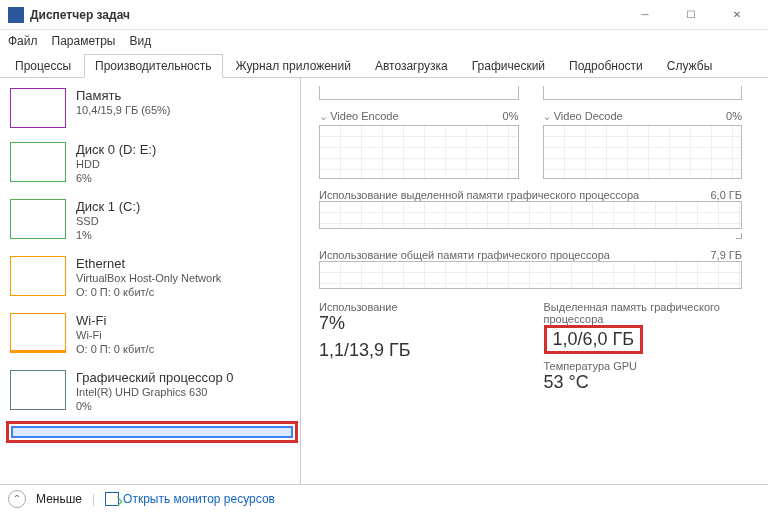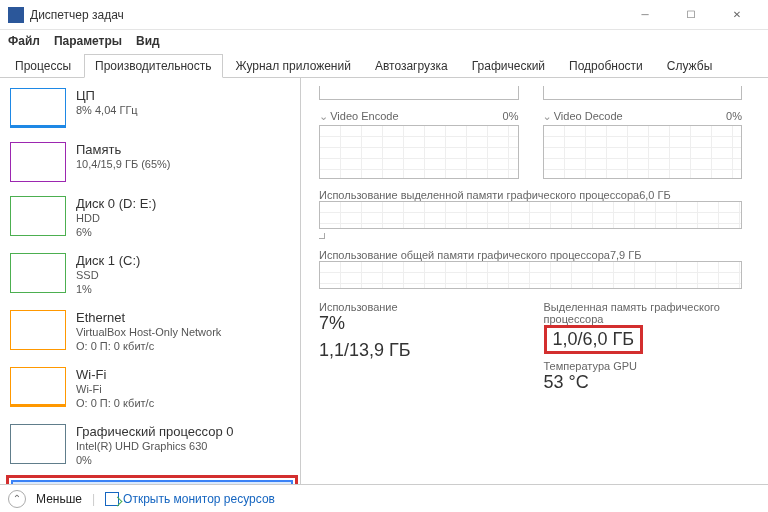--- a/index.html
+++ b/index.html
@@ -1,23 +1,23 @@
 <!DOCTYPE html>
 <html><head>
 <meta charset="utf-8">
 <style>
 * { margin:0; padding:0; box-sizing:border-box; font-family:"Segoe UI",Arial,sans-serif; }
 body { width:768px; height:512px; background:#fff; overflow:hidden; font-size:12px; color:#222; }
 .titlebar { height:30px; display:flex; align-items:center; padding:0 8px; border-bottom:1px solid #e5e5e5; }
 .titlebar .icon { width:16px; height:16px; background:#2b579a; margin-right:6px; }
-.titlebar .title { flex:1; font-size:12px; color:#333; }
+.titlebar .title { flex:1; font-size:12px; color:#333;font-weight:bold; }
 .window-ctrls { display:flex; }
 .window-ctrls div { width:46px; height:30px; display:flex; align-items:center; justify-content:center; color:#666; font-size:10px; font-family:Arial; }
 .menubar { height:22px; display:flex; align-items:center; padding:0 8px; gap:14px; font-size:12px; }
-.menu-item { color:#333;font-weight:bold; }
+.menu-item { color:#333; }
 .tabbar { height:26px; display:flex; align-items:flex-end; padding:0 4px; border-bottom:1px solid #ccc; gap:2px; }
 .tab { padding:4px 10px; font-size:12px; color:#333; border:1px solid transparent; border-bottom:none; position:relative; }
 .tab.active { border:1px solid #ccc; border-bottom:1px solid #fff; margin-bottom:-1px; background:#fff; }
 .content { display:flex; height:calc(512px - 30px - 22px - 26px - 28px); }
 .sidebar { width:301px; border-right:1px solid #ccc; overflow-y:auto; padding:4px 2px 4px 6px; }
 .card { display:flex; gap:10px; padding:6px 4px; margin-bottom:2px; cursor:pointer; }
 .card.selected { background:#dbeafe; outline:2px solid #3b82f6; outline-offset:-2px; }
 .card .thumb { width:56px; height:40px; border:1px solid #999; position:relative; background:#fff; flex-shrink:0; }
 .card .thumb.cpu { border-color:#1e88e5; }
 .card .thumb.mem { border-color:#9c27b0; }
@@ -29,21 +29,21 @@
 .card .info .sub { font-size:11px; color:#555; line-height:14px; }
 .highlight-box { border:3px solid #d32f2f; padding:2px; margin-top:2px; }
 .highlight-box .card { margin-bottom:0; }
 .detail { flex:1; padding:8px 18px 4px 18px; display:flex; flex-direction:column; gap:6px; overflow:hidden; }
 .row-charts { display:flex; gap:24px; }
 .chart-box { flex:1; }
 .chart-head { display:flex; justify-content:space-between; font-size:11px; color:#666; margin-bottom:2px; }
 .chart-head .chev { color:#999; margin-right:2px; }
 .chart-area { height:54px; border:1px solid #bbb; background:repeating-linear-gradient(to right,transparent,transparent 20px,#eee 20px,#eee 21px),repeating-linear-gradient(to bottom,transparent,transparent 10px,#eee 10px,#eee 11px); }
 .chart-area.tall { height:28px; }
-.memline { display:flex; font-size:11px; color:#666; margin-top:4px; }
+.memline { display:flex; justify-content:space-between; font-size:11px; color:#666; margin-top:4px; }
 .memline .tick { width:6px; height:6px; border-bottom:1px solid #aaa; border-right:1px solid #aaa; display:inline-block; }
 .stats { display:flex; gap:26px; margin-top:6px; }
 .stat-col { flex:1; display:flex; flex-direction:column; gap:6px; }
 .stat .lbl { font-size:11px; color:#666; }
 .stat .val { font-size:18px; color:#333; }
 .val-highlight { display:inline-block; border:3px solid #d32f2f; padding:1px 6px; }
 .footer { height:28px; border-top:1px solid #ccc; display:flex; align-items:center; padding:0 8px; gap:10px; font-size:12px; }
 .footer .chev { width:18px; height:18px; border:1px solid #aaa; border-radius:50%; display:flex; align-items:center; justify-content:center; font-size:10px; color:#666; }
 .footer .link { color:#1565c0; display:flex; align-items:center; gap:4px; }
 .footer .link .ricon { width:14px; height:14px; border:1px solid #1565c0; display:inline-block; position:relative; }
@@ -76,29 +76,20 @@
   <div class="tab">Журнал приложений</div>
   <div class="tab">Автозагрузка</div>
   <div class="tab">Графический</div>
   <div class="tab">Подробности</div>
   <div class="tab">Службы</div>
 </div>
 
 <div class="content">
   <div class="sidebar">
     <div class="card">
-      <div class="thumb cpu">
-          <div class="spark" style="background:linear-gradient(to top,#1e88e5 30%,transparent 30%)"></div>
-        </div>
-      <div class="info">
-          <div class="name">ЦП</div>
-          <div class="sub">8% 4,04 ГГц</div>
-        </div>
-    </div>
-    <div class="card">
       <div class="thumb mem"></div>
       <div class="info">
           <div class="name">Память</div>
           <div class="sub">10,4/15,9 ГБ (65%)</div>
         </div>
     </div>
     <div class="card">
       <div class="thumb disk"></div>
       <div class="info">
           <div class="name">Диск 0 (D: E:)</div>

